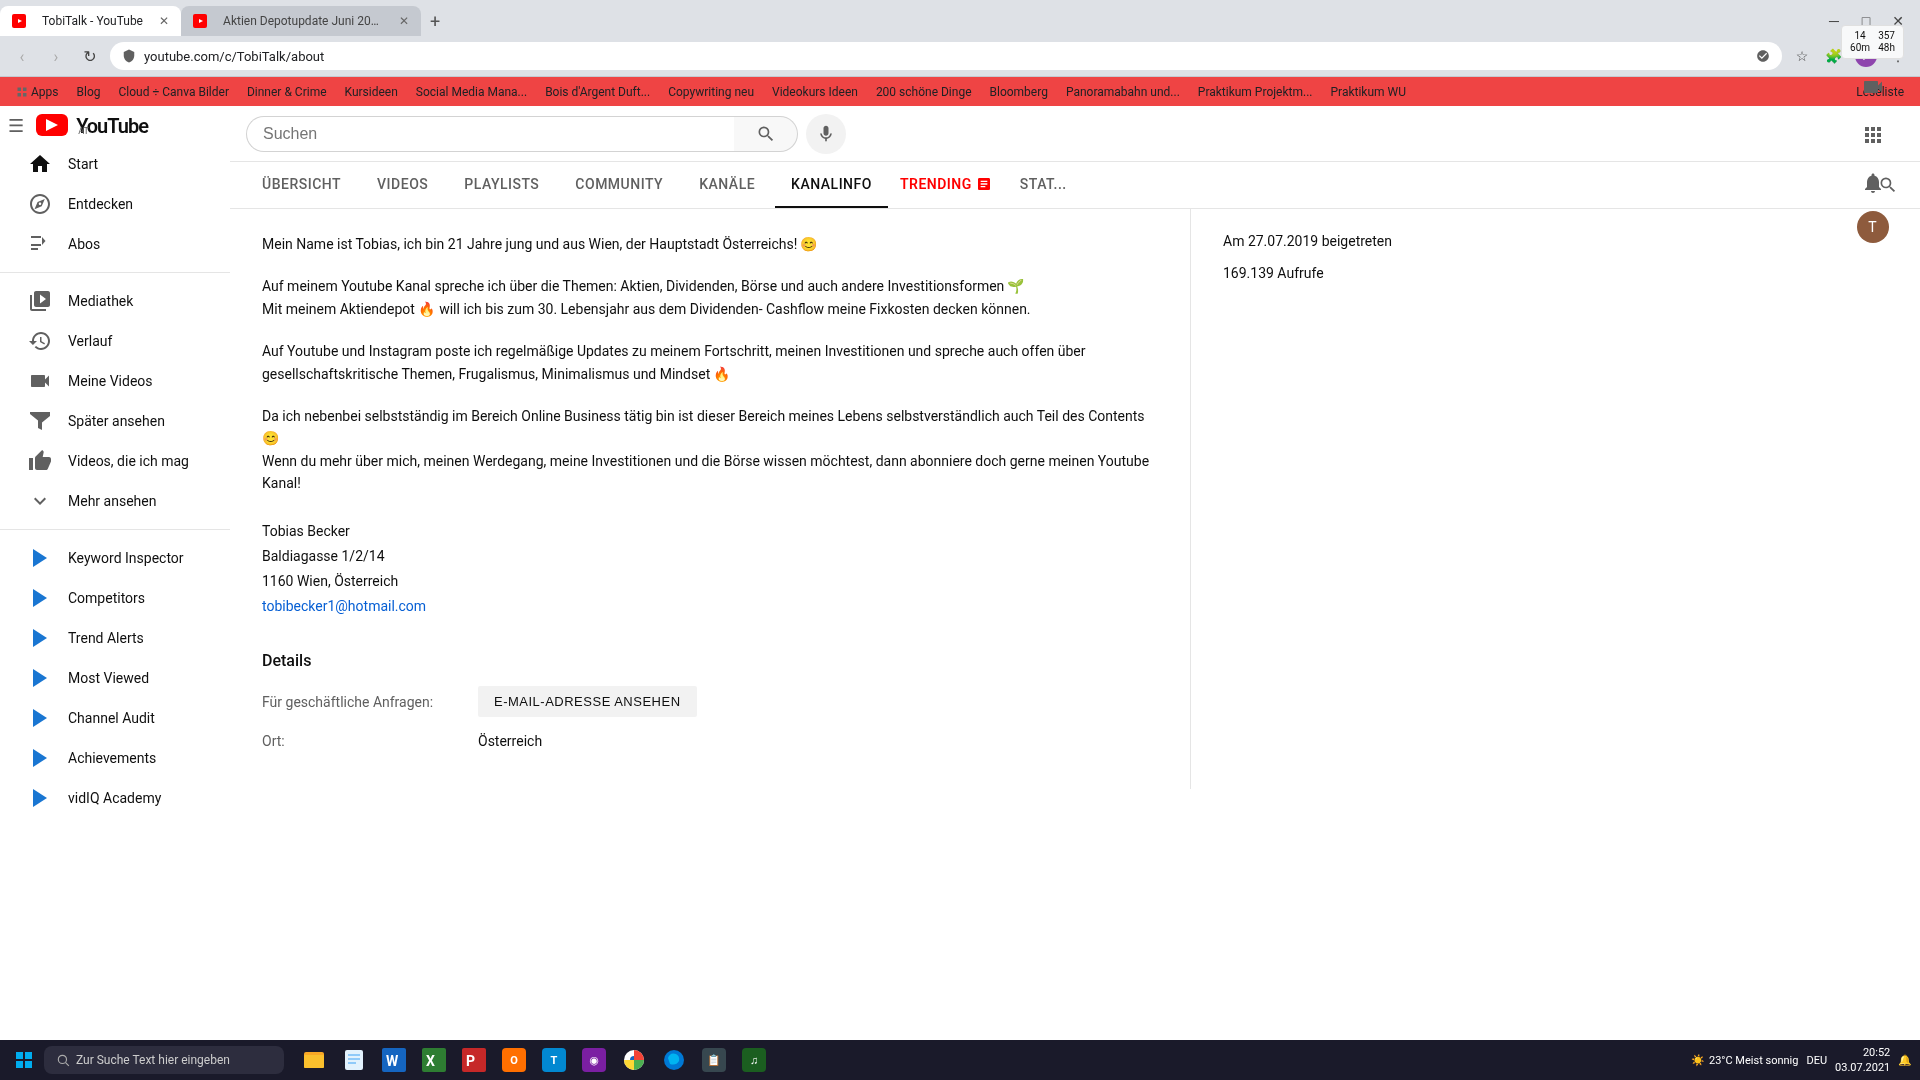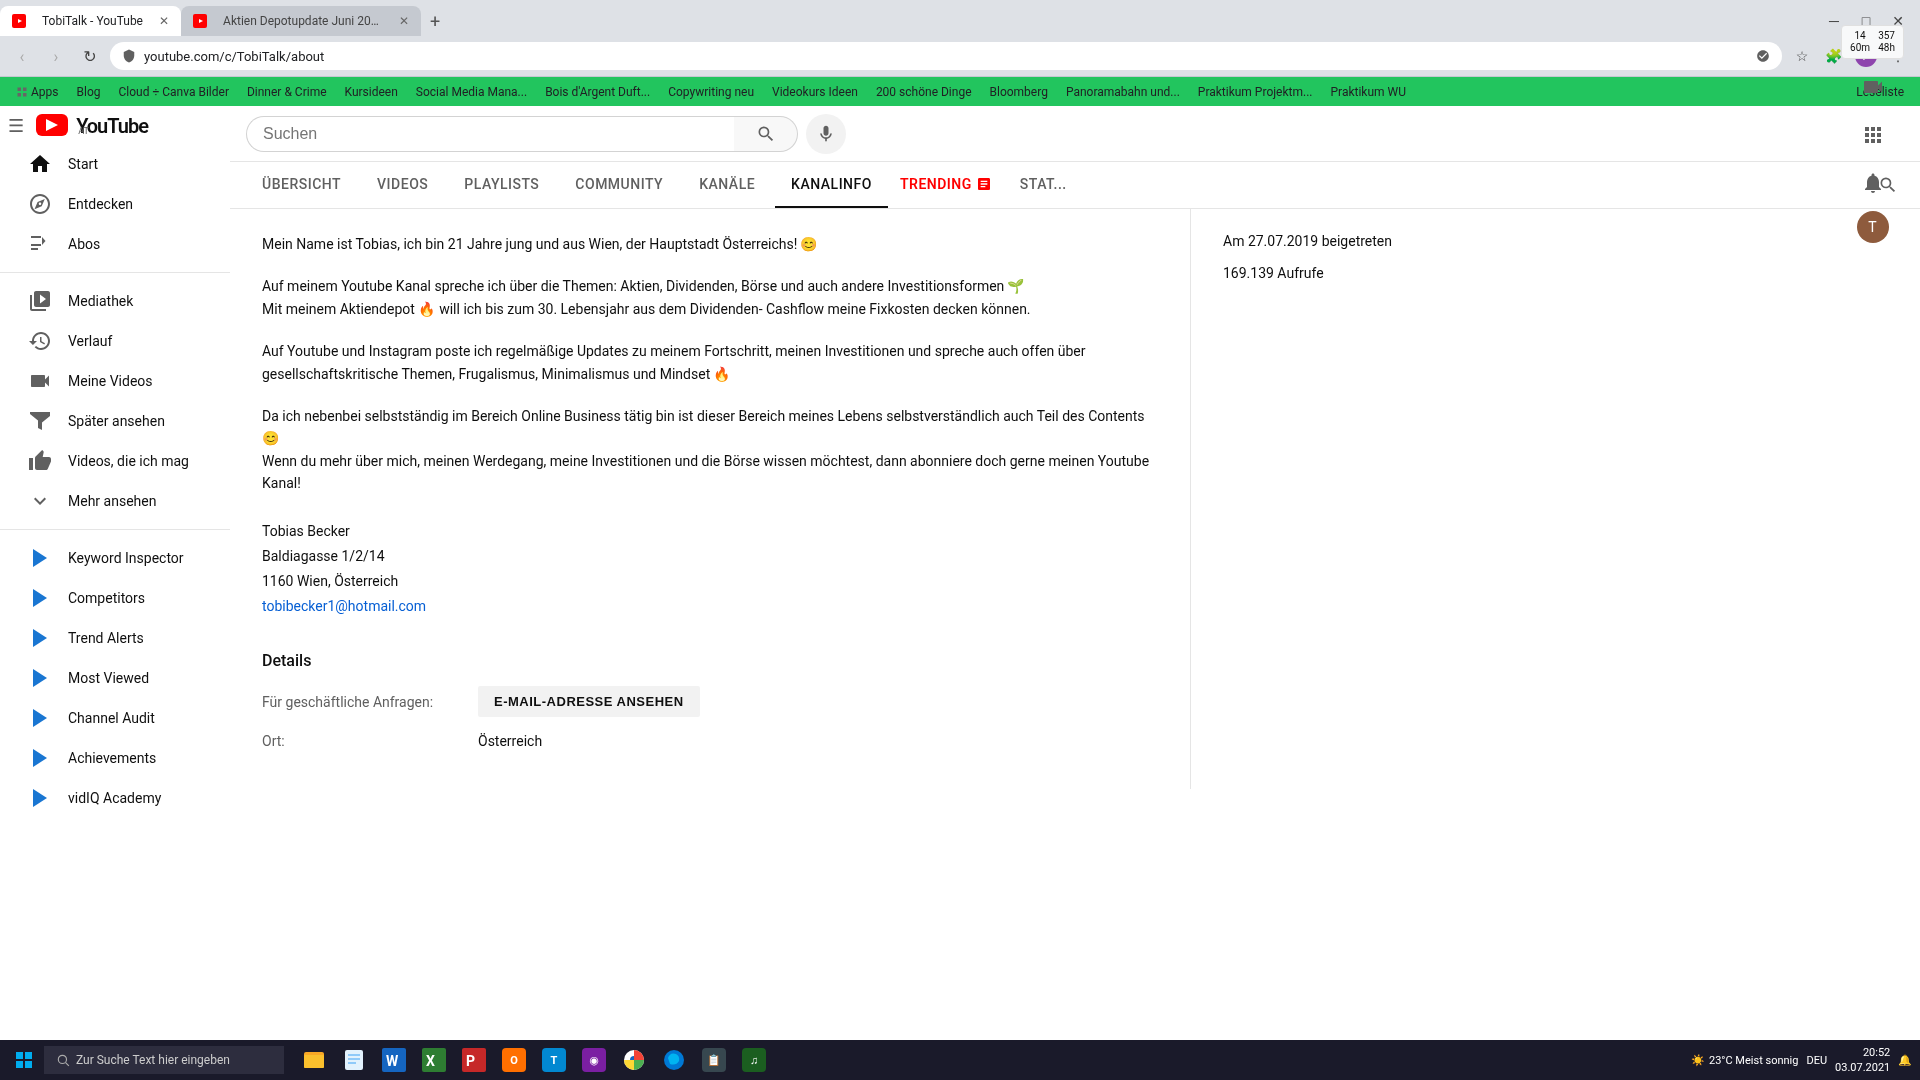--- a/index.html
+++ b/index.html
@@ -15,21 +15,21 @@
 
     .address-bar-row { display: flex; align-items: center; height: 40px; background: #dee1e6; padding: 0 8px; gap: 6px; }
     .nav-btn { width: 28px; height: 28px; display: flex; align-items: center; justify-content: center; border-radius: 50%; color: #444; font-size: 16px; cursor: pointer; }
     .nav-btn.disabled { color: #aaa; }
     .address-bar { flex: 1; height: 28px; background: #fff; border-radius: 14px; display: flex; align-items: center; padding: 0 12px; font-size: 13px; color: #202124; gap: 8px; }
     .address-url { flex: 1; }
     .browser-actions { display: flex; align-items: center; gap: 4px; }
     .browser-action-btn { width: 28px; height: 28px; display: flex; align-items: center; justify-content: center; color: #444; font-size: 14px; cursor: pointer; }
 
     
-    .bookmarks-bar { height: 30px; background: #22c55e; display: flex; align-items: center; padding: 0 8px; gap: 2px; border-top: 1px solid #c5c9d0; }
+    .bookmarks-bar { height: 30px; background: #ef4444; display: flex; align-items: center; padding: 0 8px; gap: 2px; border-top: 1px solid #c5c9d0; }
     .bookmark-item { font-size: 12px; color: #202124; padding: 2px 8px; border-radius: 3px; cursor: pointer; white-space: nowrap; display: flex; align-items: center; gap: 3px; }
 
     
     .yt-app { display: flex; width: 100%; height: calc(1080px - 106px); background: #fff; }
 
     
     .sidebar { width: 230px; flex-shrink: 0; background: #fff; overflow-y: auto; padding: 8px 0; }
     .sidebar-item { display: flex; align-items: center; gap: 16px; padding: 8px 20px; cursor: pointer; border-radius: 10px; margin: 0 8px; }
     .sidebar-icon { width: 24px; height: 24px; display: flex; align-items: center; justify-content: center; flex-shrink: 0; }
     .sidebar-label { font-size: 14px; color: #0f0f0f; }
@@ -51,21 +51,21 @@
     .content-sidebar { width: 380px; padding: 24px 32px; border-left: 1px solid #e5e5e5; }
 
     .about-text { font-size: 14px; line-height: 1.6; color: #0f0f0f; margin-bottom: 20px; }
     .about-contact { margin-top: 24px; }
     .contact-item { font-size: 14px; color: #0f0f0f; line-height: 1.8; }
 
     .details-section { margin-top: 32px; }
     .details-title { font-size: 16px; font-weight: 500; color: #0f0f0f; margin-bottom: 16px; }
     .detail-row { display: flex; align-items: center; gap: 16px; margin-bottom: 16px; }
     .detail-label { font-size: 14px; color: #606060; width: 200px; flex-shrink: 0; }
-    .email-btn { padding: 8px 16px; background: #f2f2f2; border: none; border-radius: 2px; font-size: 13px; font-weight: 700; color: #0f0f0f; cursor: pointer; letter-spacing: 0.5px; }
+    .email-btn { padding: 8px 16px; background: #f2f2f2; border: none; border-radius: 2px; font-size: 13px; font-weight: 400; color: #0f0f0f; cursor: pointer; letter-spacing: 0.5px; }
     .detail-value { font-size: 14px; color: #0f0f0f; }
 
     
     .stat-item { margin-bottom: 16px; }
     .stat-value { font-size: 14px; color: #0f0f0f; }
     .hamburger-icon { font-size: 18px; color: #606060; cursor: pointer; margin-right: 12px; }
     .yt-logo { display: flex; align-items: center; gap: 4px; cursor: pointer; }
     .yt-logo-icon { width: 32px; height: 22px; background: #f00; border-radius: 6px; display: flex; align-items: center; justify-content: center; }
     .yt-logo-play { width: 0; height: 0; border-style: solid; border-width: 6px 0 6px 12px; border-color: transparent transparent transparent #fff; }
     .yt-logo-text { font-size: 20px; font-weight: 600; color: #0f0f0f; letter-spacing: -1px; }
@@ -80,21 +80,21 @@
     
     .header-right { display: flex; align-items: center; gap: 8px; margin-left: auto; flex-direction: column; }
     .header-action { width: 40px; height: 40px; display: flex; align-items: center; justify-content: center; border-radius: 50%; cursor: pointer; color: #0f0f0f; font-size: 18px; }
     .timer-badge { display: flex; flex-direction: column; align-items: center; font-size: 10px; color: #0f0f0f; line-height: 1.2; }
     .avatar { width: 32px; height: 32px; border-radius: 50%; background: #8e5b3d; display: flex; align-items: center; justify-content: center; color: #fff; font-size: 14px; }
 
     
     .taskbar { height: 40px; background: #1a1a2a; display: flex; align-items: center; padding: 0 8px; position: fixed; bottom: 0; width: 1920px; gap: 4px; }
     .taskbar-start { display: flex; align-items: center; gap: 2px; }
     .taskbar-icon { width: 32px; height: 32px; display: flex; align-items: center; justify-content: center; color: #fff; font-size: 16px; cursor: pointer; }
-    .taskbar-search { display: flex; align-items: center; background: #2d2d3e; border-radius: 0; padding: 2px 12px; color: #ccc; font-size: 12px; height: 28px; width: 240px; gap: 6px; }
+    .taskbar-search { display: flex; align-items: center; background: #2d2d3e; border-radius: 8px; padding: 2px 12px; color: #ccc; font-size: 12px; height: 28px; width: 240px; gap: 6px; }
     .taskbar-apps { display: flex; align-items: center; gap: 4px; margin-left: 8px; }
     .taskbar-app { width: 36px; height: 36px; display: flex; align-items: center; justify-content: center; cursor: pointer; border-radius: 4px; }
     .taskbar-right { margin-left: auto; display: flex; align-items: center; gap: 8px; color: #fff; font-size: 11px; }
     .taskbar-time { text-align: right; line-height: 1.4; }
 
     .trending-btn { display: flex; align-items: center; gap: 4px; padding: 0 8px; color: #f00; font-size: 14px; font-weight: 600; }
 
     svg { display: block; }
   </style>
 </head>

